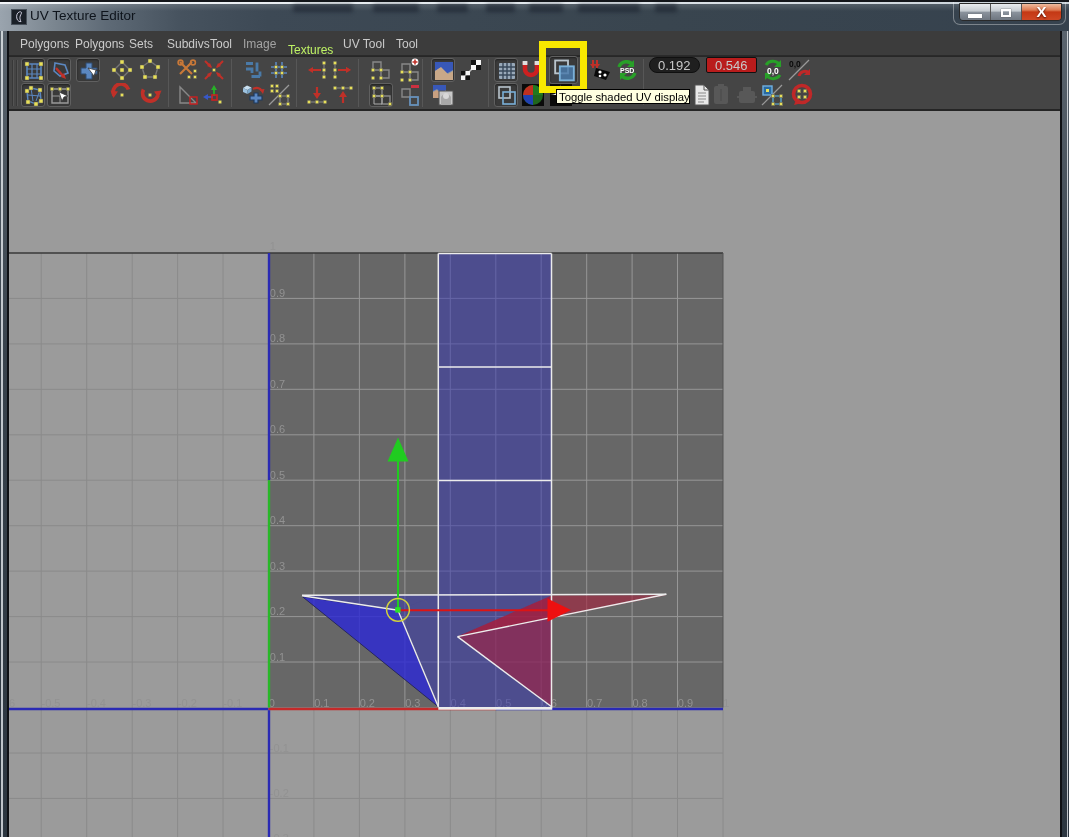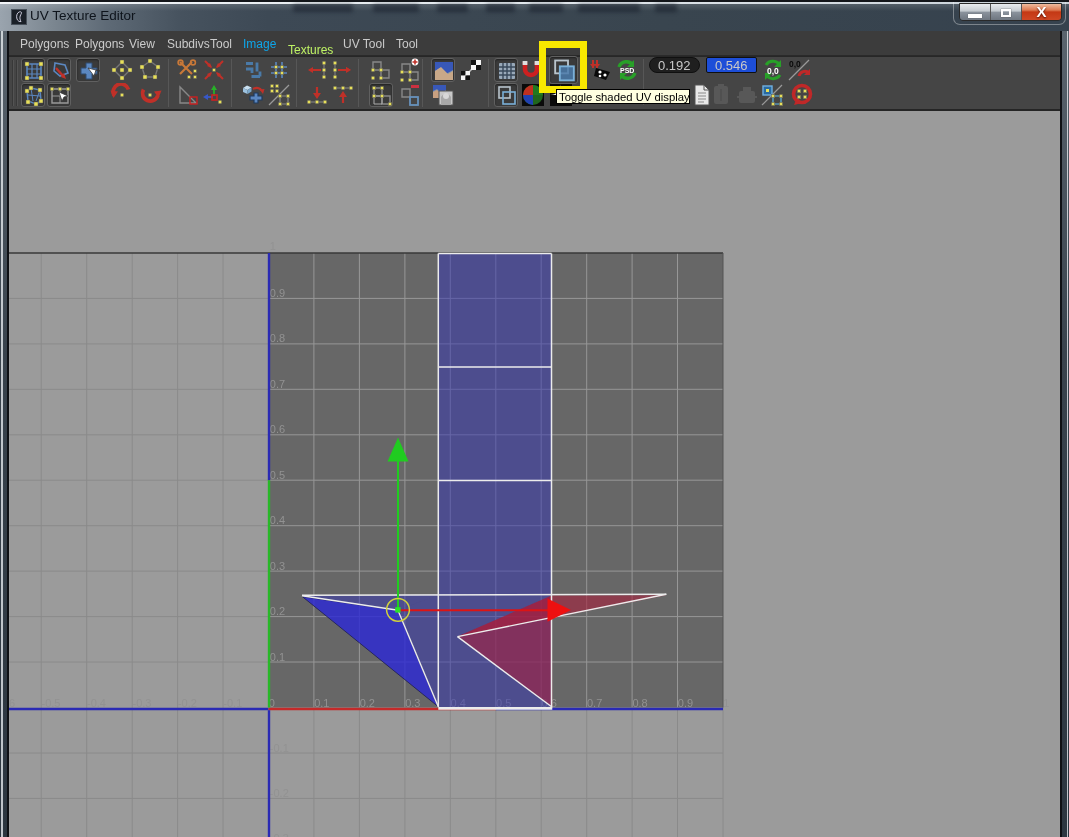--- a/index.html
+++ b/index.html
@@ -140,24 +140,24 @@
  <div style="width:31px;height:100%;background:linear-gradient(#e9ecef 0%,#c3c9cf 45%,#8b939d 50%,#6e7680 100%);border-right:1px solid #555;position:relative">
         <div style="position:absolute;left:10px;top:5px;width:10px;height:8px;border:2.6px solid #fff;box-shadow:0 0 1px #333"></div>
       </div>
  <div style="width:39px;height:100%;background:linear-gradient(#eebb9e 0%,#dd7a52 38%,#c43814 50%,#cf4724 100%);position:relative;color:#fff;font-weight:bold;font-size:15px;text-align:center;line-height:16px;text-shadow:0 1px 2px #500c00">X</div>
 </div>
 </div>
 
 <div style="position:absolute;left:9px;top:31px;width:1051px;height:25px;background:#3c3c3c;border-bottom:1px solid #2a2a2a">
     <span style="position:absolute;left:11px;top:6px;color:#cbcbcb;font:12px 'Liberation Sans',sans-serif">Polygons</span>
     <span style="position:absolute;left:66px;top:6px;color:#cbcbcb;font:12px 'Liberation Sans',sans-serif">Polygons</span>
-    <span style="position:absolute;left:120px;top:6px;color:#cbcbcb;font:12px 'Liberation Sans',sans-serif">View</span>
+    <span style="position:absolute;left:120px;top:6px;color:#cbcbcb;font:12px 'Liberation Sans',sans-serif">Sets</span>
     <span style="position:absolute;left:158px;top:6px;color:#cbcbcb;font:12px 'Liberation Sans',sans-serif">Subdivs</span>
     <span style="position:absolute;left:201px;top:6px;color:#cbcbcb;font:12px 'Liberation Sans',sans-serif">Tool</span>
-    <span style="position:absolute;left:234px;top:6px;color:#0ea5e9;font:12px 'Liberation Sans',sans-serif">Image</span>
+    <span style="position:absolute;left:234px;top:6px;color:#a3a3a3;font:12px 'Liberation Sans',sans-serif">Image</span>
     <span style="position:absolute;left:279px;top:12px;color:#bef264;font:12px 'Liberation Sans',sans-serif">Textures</span>
     <span style="position:absolute;left:334px;top:6px;color:#cbcbcb;font:12px 'Liberation Sans',sans-serif">UV Tool</span>
     <span style="position:absolute;left:387px;top:6px;color:#cbcbcb;font:12px 'Liberation Sans',sans-serif">Tool</span>
   </div>
 
 <div style="position:absolute;left:9px;top:56px;width:1051px;height:55px;background:#454545;border-top:1px solid #272727;border-bottom:2px solid #252525"></div>
 <div style="position:absolute;left:0;top:0">
 <div style="position:absolute;left:12px;top:60px;width:2px;height:46px;background:#383838;border-right:1px solid #535353"></div>
 <div style="position:absolute;left:16px;top:60px;width:2px;height:46px;background:#383838;border-right:1px solid #535353"></div>
 <div style="position:absolute;left:21px;top:58px;width:24px;height:24px;border:1px solid #606060;border-radius:3px;background:#3a3a3a;box-shadow:inset 0 1px 2px rgba(0,0,0,.45);">
@@ -334,21 +334,21 @@
       <svg width="24" height="24" viewBox="0 0 24 24" style="position:absolute;left:0;top:0">
         <path d="M18 7A8 8 0 004 9" fill="none" stroke="#28a028" stroke-width="3.4"></path>
         <path d="M19 2v7h-7z" fill="#28a028"></path>
         <path d="M6 17a8 8 0 0014-2" fill="none" stroke="#28a028" stroke-width="3.4"></path>
         <path d="M5 22v-7h7z" fill="#28a028"></path>
         <text x="5" y="15" font-family="Liberation Sans,sans-serif" font-size="7" font-weight="bold" fill="#fff">PSD</text>
       </svg>
     </div>
 <div style="position:absolute;left:643px;top:59px;width:1px;height:46px;background:#333;border-right:1px solid #575757"></div>
 <div style="position:absolute;left:649px;top:57px;width:51px;height:16px;background:#1f1f1f;border:1px solid #101010;border-radius:8px;color:#c8c8c8;font:13px 'Liberation Sans',sans-serif;padding-left:8px;line-height:16px">0.192</div>
-<div style="position:absolute;left:706px;top:57px;width:51px;height:16px;background:#1d4ed8;border:1px solid #101010;border-radius:2px;color:#c8c8c8;font:13px 'Liberation Sans',sans-serif;padding-left:8px;line-height:16px">0.546</div>
+<div style="position:absolute;left:706px;top:57px;width:51px;height:16px;background:#b91c1c;border:1px solid #101010;border-radius:2px;color:#c8c8c8;font:13px 'Liberation Sans',sans-serif;padding-left:8px;line-height:16px">0.546</div>
 <div style="position:absolute;left:761px;top:58px;width:24px;height:24px;">
       <svg width="24" height="24" viewBox="0 0 24 24" style="position:absolute;left:0;top:0">
         <path d="M19 8A8 8 0 005 7" fill="none" stroke="#28a028" stroke-width="3"></path>
         <path d="M20 2v7h-7z" fill="#28a028"></path>
         <path d="M5 16a8 8 0 0014 1" fill="none" stroke="#28a028" stroke-width="3"></path>
         <path d="M4 22v-7h7z" fill="#28a028"></path>
         <text x="6" y="15.5" font-family="Liberation Sans,sans-serif" font-size="8.5" font-weight="bold" fill="#fff">0,0</text>
       </svg>
     </div>
 <div style="position:absolute;left:787px;top:58px;width:24px;height:24px;">

